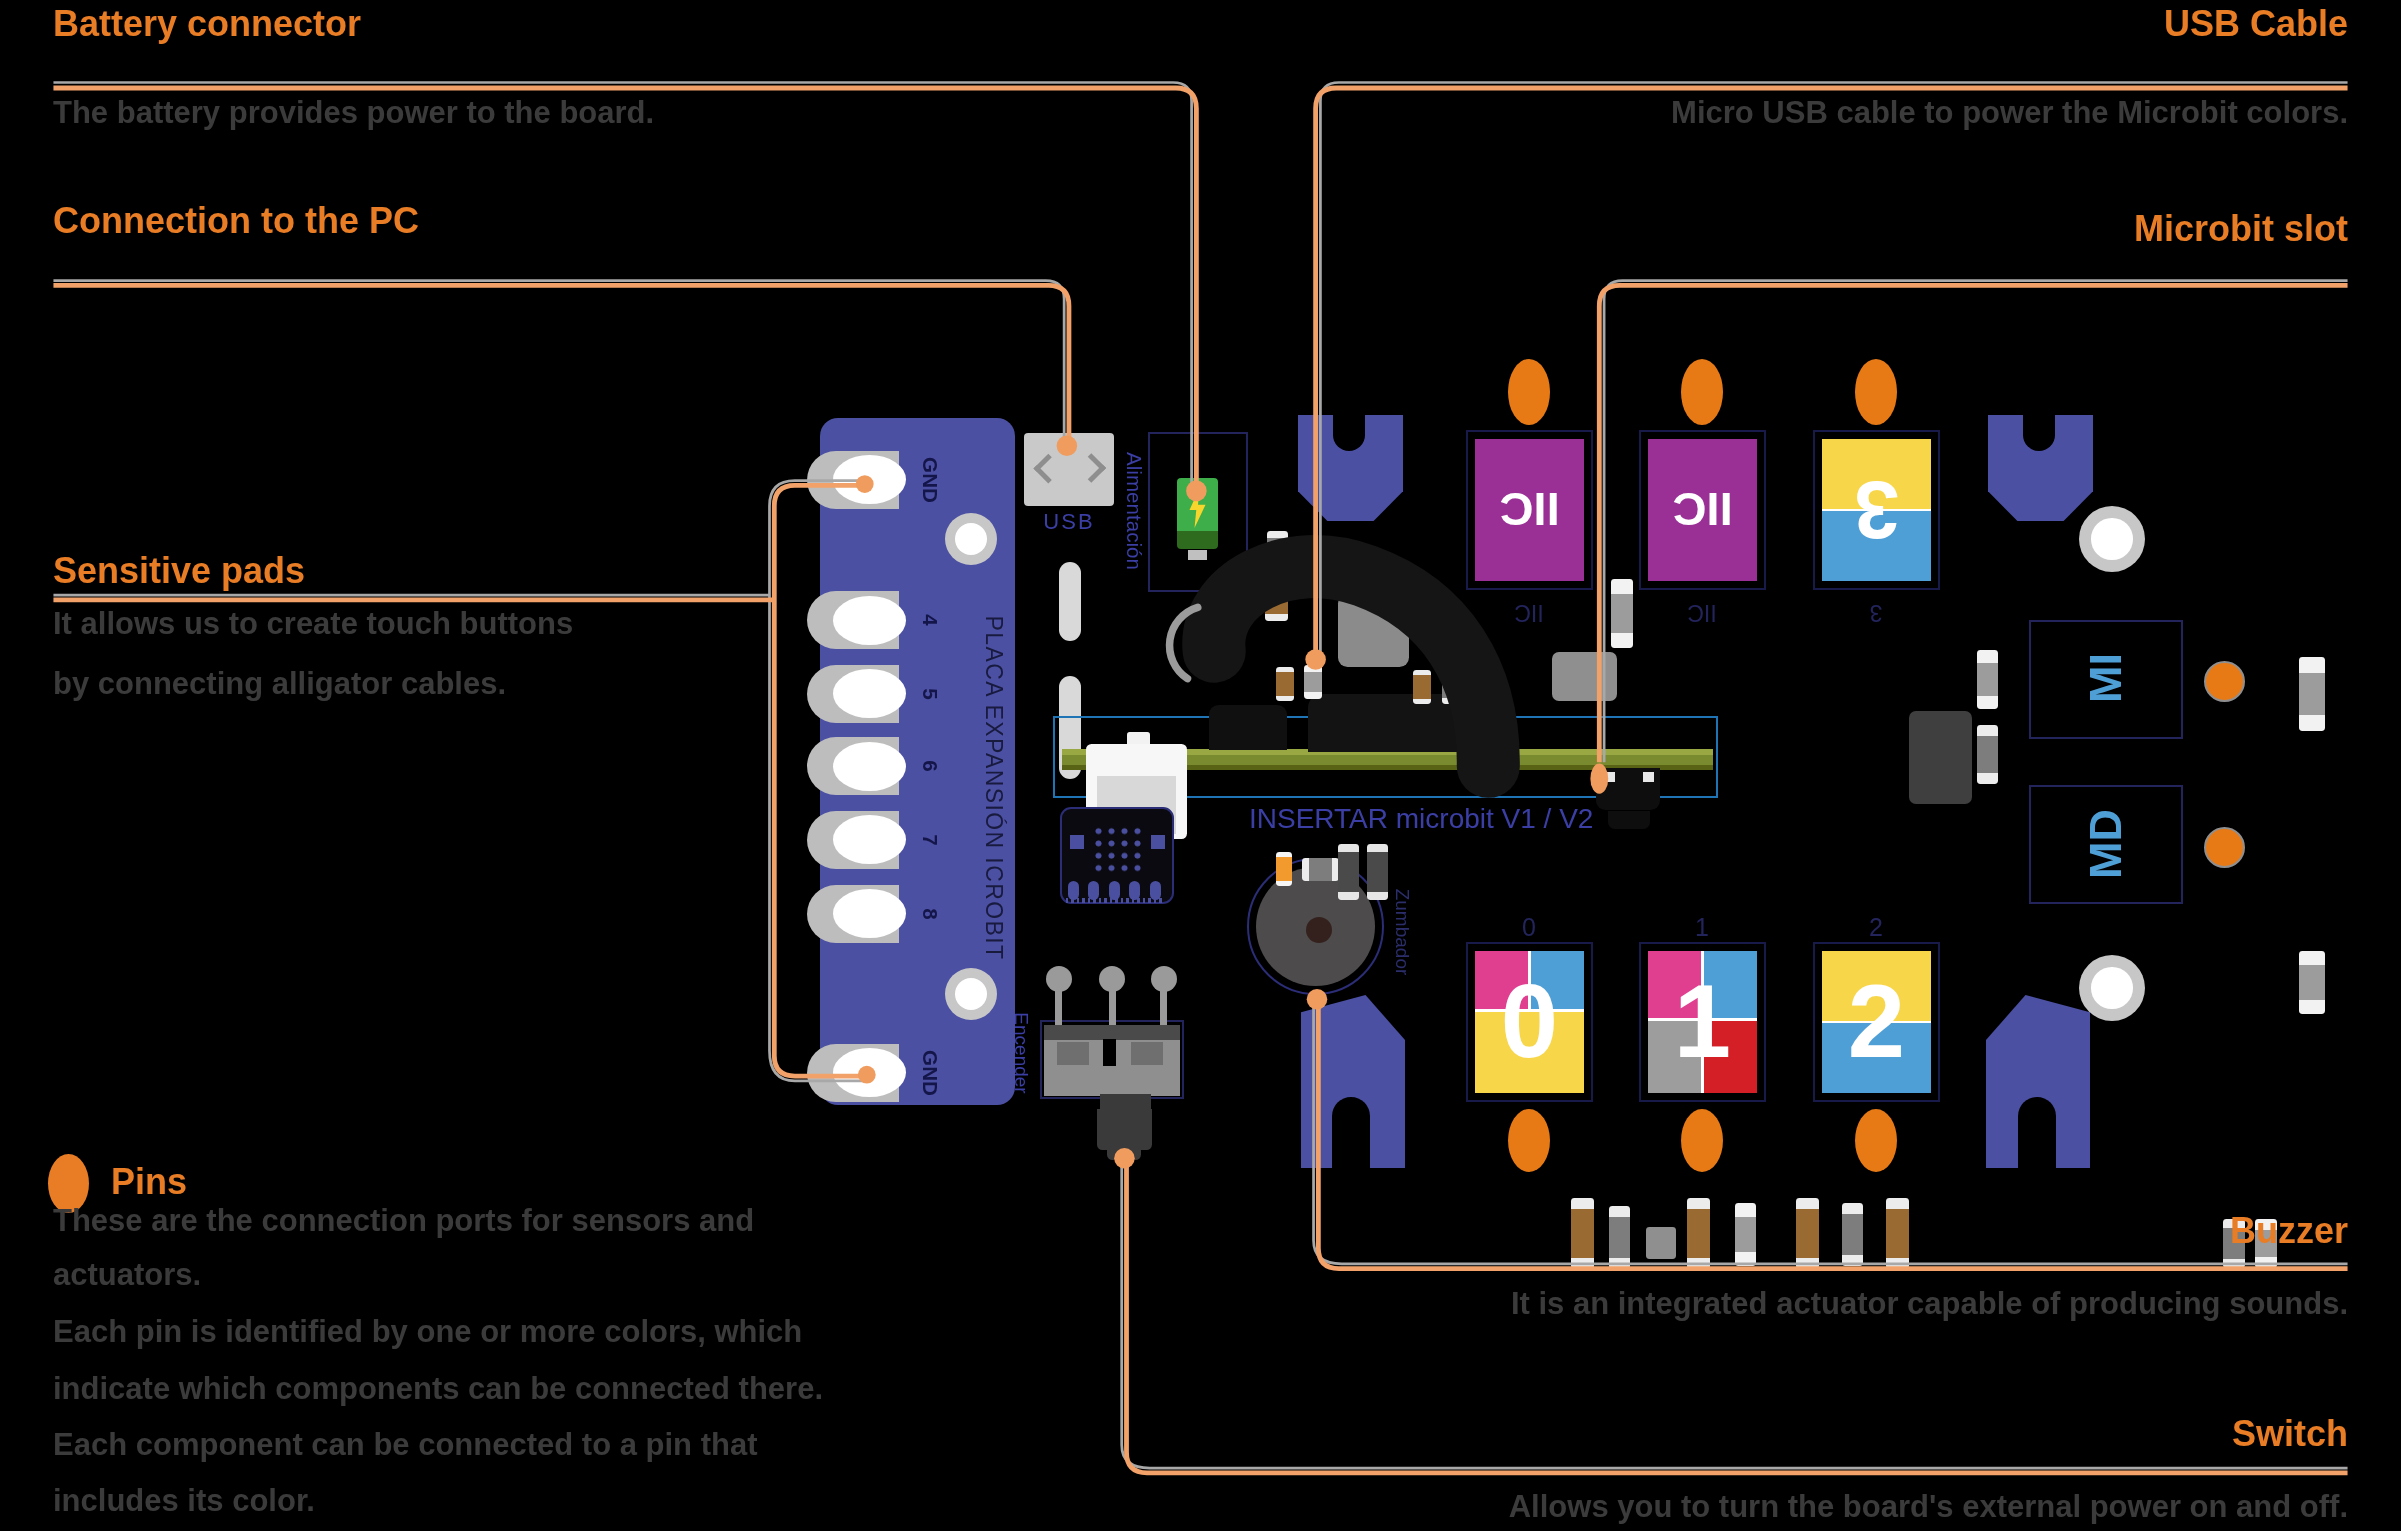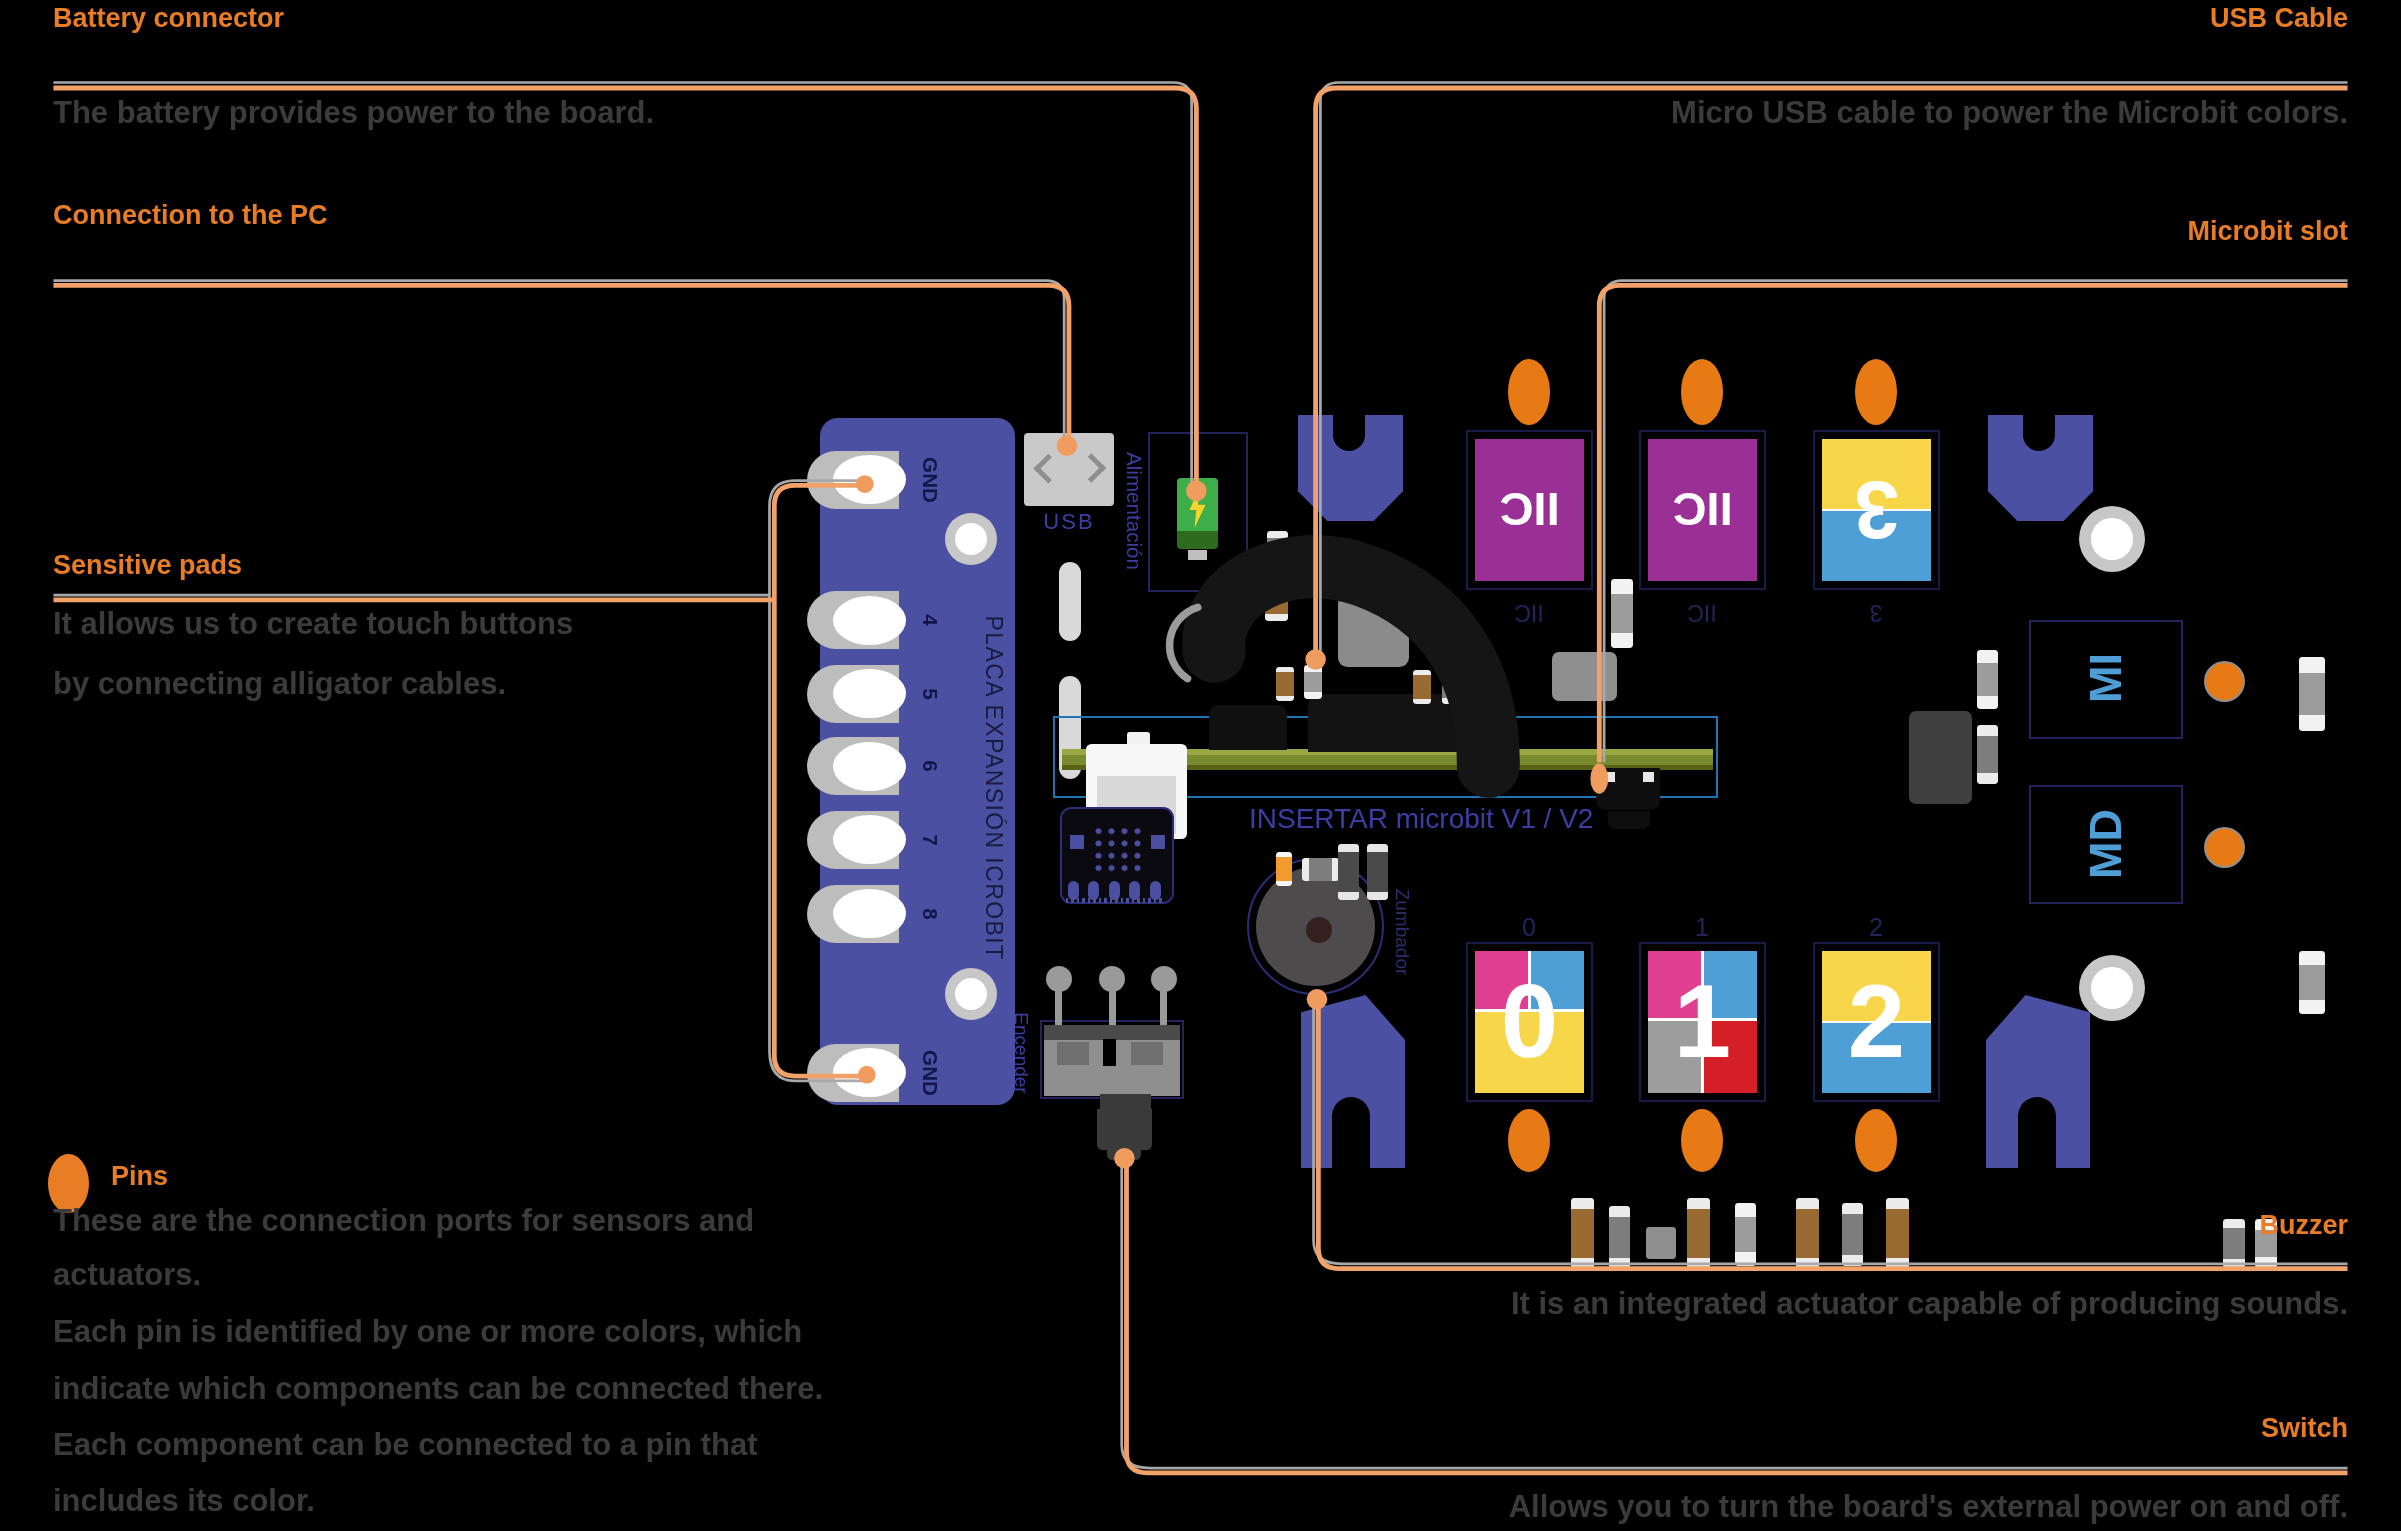--- a/index.html
+++ b/index.html
@@ -6,21 +6,21 @@
     --orange:#e87d25; --leader:#f2a269; --body:#3b3b3b;
     --purple:#4b50a3; --navy:#23245c; --indigo:#3b3fa5;
     --padpurple:#9a2f96; --blue:#4f9fd7; --yellow:#f7d64a;
     --pink:#e03f90; --red:#d41f27; --gray:#9d9d9d;
   }
   *{margin:0;padding:0;box-sizing:border-box}
   html,body{background:#000}
   .stage{position:relative;width:2401px;height:1532px;background:#000;overflow:hidden;
          font-family:"Liberation Sans",sans-serif}
   .abs{position:absolute}
-  .hd{position:absolute;font-size:27px;font-weight:bold;color:var(--orange);white-space:nowrap;z-index:45}
+  .hd{position:absolute;font-size:36px;font-weight:bold;color:var(--orange);white-space:nowrap;z-index:45}
   .ds{position:absolute;font-size:31px;font-weight:600;color:var(--body);white-space:nowrap;z-index:45}
   .ta-r{text-align:right}
   .ctr{position:absolute;transform:translate(-50%,-50%);white-space:nowrap}
   .rot90{transform:translate(-50%,-50%) rotate(90deg)}
   .rotm90{transform:translate(-50%,-50%) rotate(-90deg)}
   .rot180{transform:translate(-50%,-50%) rotate(180deg)}
   .pin{position:absolute;background:#e87a16;border-radius:50%}
   .padbox{position:absolute;width:127px;height:160px;border:2.7px solid #181a4a;background:#000}
   .padin{position:absolute;inset:6.9px;background:#fff}
   .q{position:absolute}
@@ -286,21 +286,21 @@
   </svg>
 
   <div class="hd" style="left:53px;top:2.7px">Battery connector</div>
   <div class="ds" style="left:53px;top:95px">The battery provides power to the board.</div>
 
   <div class="hd ta-r" style="right:53px;top:2.7px">USB Cable</div>
   <div class="ds ta-r" style="right:53px;top:95px">Micro USB cable to power the Microbit colors.</div>
 
   <div class="hd" style="left:53px;top:200px">Connection to the PC</div>
 
-  <div class="hd ta-r" style="right:53px;top:216px">Microbit slot</div>
+  <div class="hd ta-r" style="right:53px;top:208px">Microbit slot</div>
 
   <div class="hd" style="left:53px;top:550px">Sensitive pads</div>
   <div class="ds" style="left:53px;top:666px">by connecting alligator cables.</div>
   <div class="ds" style="left:53px;top:606px">It allows us to create touch buttons</div>
 
   <div class="abs" style="left:48px;top:1154px;width:41px;height:59px;background:var(--orange);border-radius:50%;z-index:45"></div>
   <div class="hd" style="left:111px;top:1161px">Pins</div>
   <div class="ds" style="left:53px;top:1203px">These are the connection ports for sensors and</div>
   <div class="ds" style="left:53px;top:1257px">actuators.</div>
   <div class="ds" style="left:53px;top:1314px">Each pin is identified by one or more colors, which</div>

